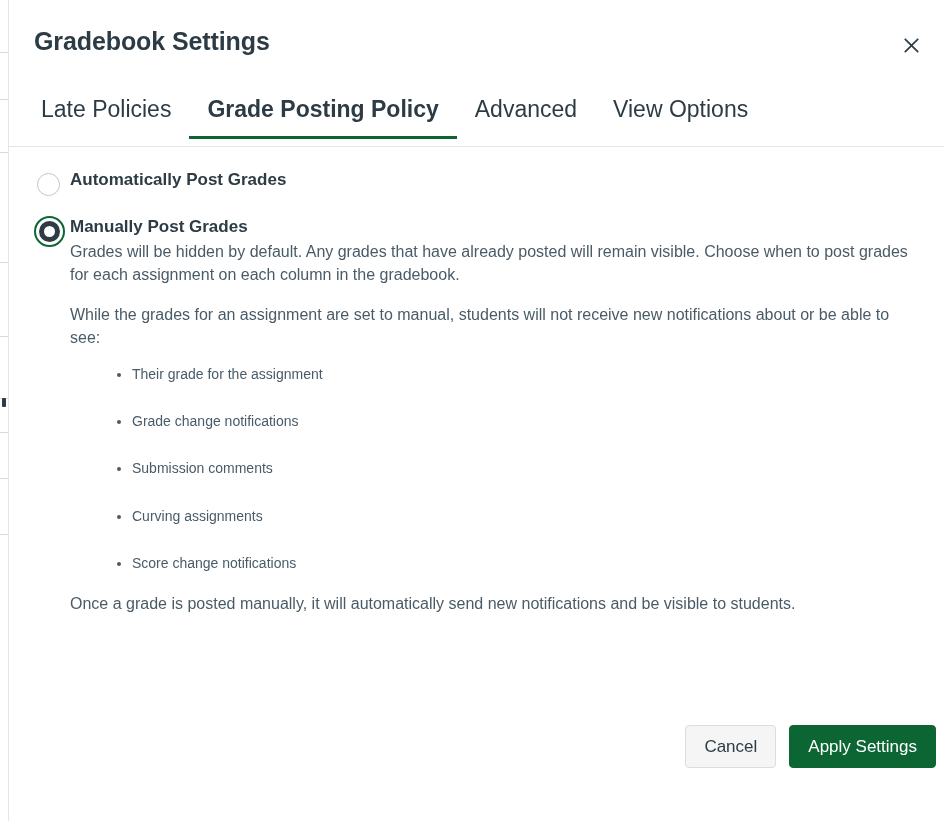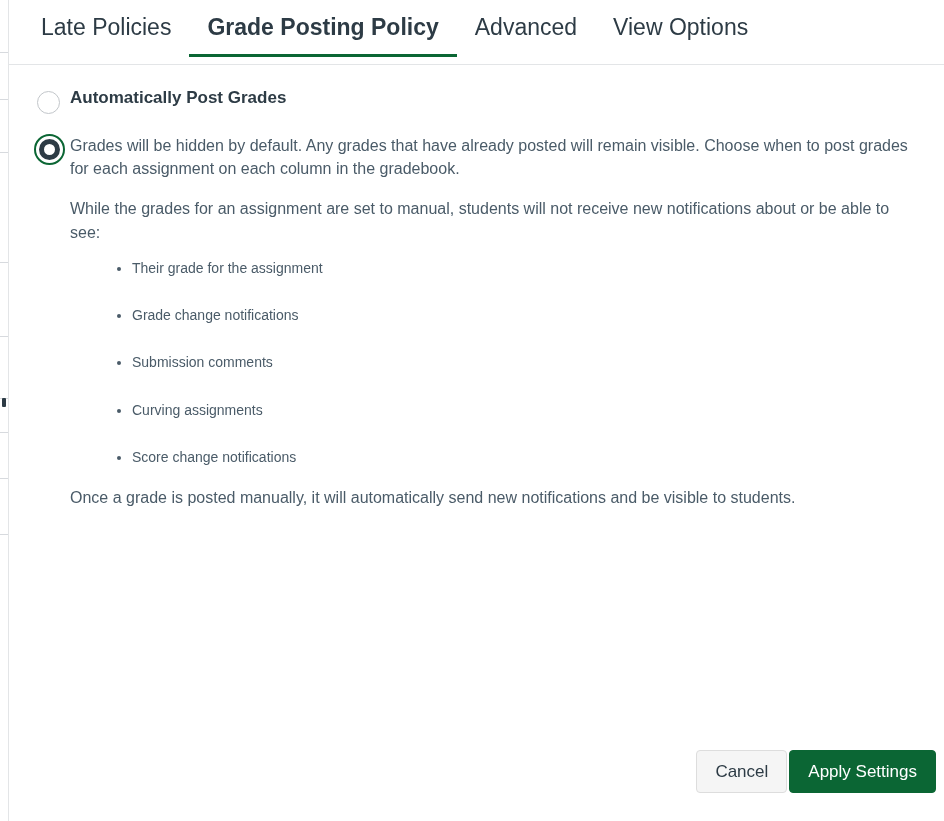--- a/index.html
+++ b/index.html
@@ -207,24 +207,24 @@
     line-height: 1.45;
     margin-bottom: 27px;
   }
   .bullet-list li:last-child { margin-bottom: 19px; }
 
   
   .modal-footer {
     flex: 0 0 auto;
     height: 96px;
     display: flex;
-    align-items: center;
+    align-items: flex-start;
     justify-content: flex-end;
     padding: 0 0 4px 0;
-    gap: 2px;
+    gap: 13px;
     box-sizing: border-box;
   }
   .btn {
     font-family: "Liberation Sans", sans-serif;
     font-size: 17px;
     line-height: 1;
     border-radius: 4px;
     cursor: pointer;
     padding: 0 18px;
     height: 43px;
@@ -257,38 +257,49 @@
   <div class="rule" style="top:336px"></div>
   <div class="rule" style="top:398px"></div>
   <div class="rule" style="top:432px"></div>
   <div class="rule" style="top:478px"></div>
   <div class="rule" style="top:534px"></div>
   <div class="chip" style="top:398px"></div>
 </div>
 
 <div class="modal">
 
+  <div class="modal-header">
+    <h1 class="modal-title">Gradebook Settings</h1>
+    <button class="close-button" aria-label="Close">
+      <span>
+        <svg width="17" height="17" viewBox="0 0 17 17" aria-hidden="true">
+          <path d="M2.4 1.2 L8.5 7.3 L14.6 1.2 L15.8 2.4 L9.7 8.5 L15.8 14.6 L14.6 15.8 L8.5 9.7 L2.4 15.8 L1.2 14.6 L7.3 8.5 L1.2 2.4 Z" fill="#2D3B45"></path>
+        </svg>
+      </span>
+    </button>
+  </div>
 
   <div class="tabs">
     <button class="tab">Late Policies</button>
     <button class="tab active">Grade Posting Policy</button>
     <button class="tab">Advanced</button>
     <button class="tab">View Options</button>
   </div>
 
   <div class="modal-body">
     <div class="radio-group">
 
       <div class="radio-row">
         <span class="radio-mark off"></span>
         <span class="radio-label">Automatically Post Grades</span>
       </div>
 
       <div class="radio-row">
         <span class="radio-mark on"></span>
+        <span class="radio-label">Manually Post Grades</span>
         <p class="radio-desc">Grades will be hidden by default. Any grades that have already posted will remain visible. Choose when to post grades for each assignment on each column in the gradebook.</p>
         <p class="radio-desc">While the grades for an assignment are set to manual, students will not receive new notifications about or be able to see:</p>
 
         <ul class="bullet-list">
           <li>Their grade for the assignment</li>
           <li>Grade change notifications</li>
           <li>Submission comments</li>
           <li>Curving assignments</li>
           <li>Score change notifications</li>
         </ul>

